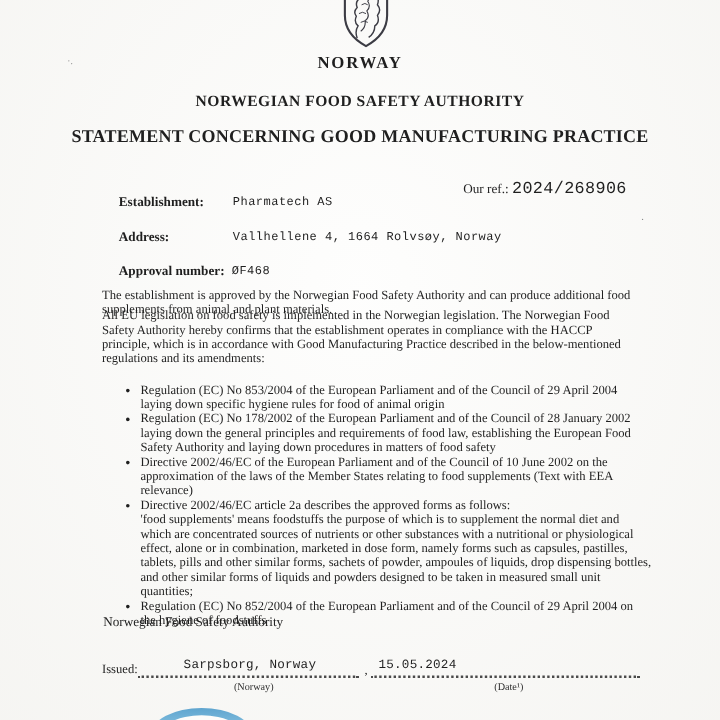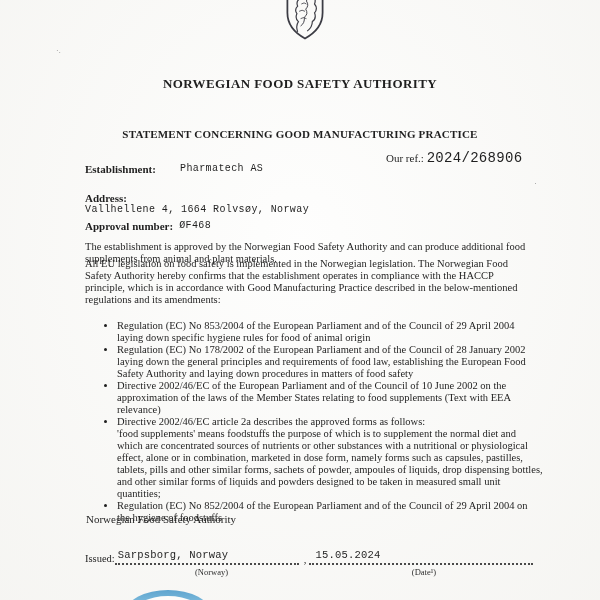--- a/index.html
+++ b/index.html
@@ -9,42 +9,42 @@
     background:#fcfcfa;
     background-image:radial-gradient(ellipse at 50% 40%, rgba(255,255,255,.6), rgba(226,224,219,.25));
     font-family:"Liberation Serif","DejaVu Serif",serif;
     color:#1f1f1f;
   }
   .center{position:absolute;left:0;right:0;text-align:center;}
   .crest{position:absolute;left:283px;top:-11px;width:44px;height:52px;}
   .crest path{stroke:#3c3c44;fill:none;}
   .country{top:46px;font-weight:bold;font-size:14px;letter-spacing:1.5px;}
   .authority{top:76px;font-weight:bold;font-size:13px;letter-spacing:.4px;}
-  .doc-title{top:128px;font-weight:bold;font-size:11px;letter-spacing:.2px;}
+  .doc-title{top:106px;font-weight:bold;font-size:15px;letter-spacing:.2px;}
   .ourref{position:absolute;left:386px;top:150px;font-size:11px;}
   .mono{font-family:"Liberation Mono","DejaVu Sans Mono",monospace;}
   .ourref .mono{font-size:14px;letter-spacing:.3px;}
-  .detail-row{position:absolute;left:85px;right:70px;display:flex;align-items:flex-start;}
+  .detail-row{position:absolute;left:99px;right:70px;display:flex;align-items:center;}
   .detail-row .lbl{font-weight:bold;font-size:11px;flex:0 0 auto;}
-  .row-est{top:163px;} .row-addr{top:192px;flex-direction:column;} .row-appr{top:220px;}
+  .row-est{top:163px;} .row-addr{top:192px;} .row-appr{top:220px;}
   .row-est .lbl,.row-addr .lbl{min-width:95px;}
   .row-appr .lbl{margin-right:6px;}
   .detail-row .val{font-size:10px;letter-spacing:.4px;}
   .para{position:absolute;left:85px;width:447px;font-size:10.5px;line-height:12px;text-align:left;}
   .para1{top:241px;} .para2{top:258px;}
   .bullets{position:absolute;left:101px;width:426px;margin:0;top:320px;
     padding-left:16px;font-size:10.5px;line-height:12px;list-style:disc outside;}
   .bullets li{white-space:pre-line;margin:0;padding:0;}
   .closing{position:absolute;left:86px;top:513px;font-size:11px;}
   .issued{position:absolute;left:85px;width:448px;top:549px;font-size:10.5px;}
   .issued-row{display:flex;align-items:flex-end;}
   .issued-lbl{flex:0 0 auto;padding-bottom:1px;}
   .fill{border-bottom:2px dotted #4a4a4a;height:14px;line-height:13px;
     font-family:"Liberation Mono","DejaVu Sans Mono",monospace;font-size:10.5px;letter-spacing:.2px;}
-  .fill-place{flex:0 0 181px;padding-left:3px;}
+  .fill-place{flex:0 0 181px;padding-left:3px;text-align:center;}
   .comma{flex:0 0 auto;padding:0 3px 0 5px;}
   .fill-date{flex:1 1 auto;padding-left:6px;}
   .caption-row{display:flex;font-size:8.5px;color:#2d2d2d;margin-top:2px;}
   .cap-spacer1{flex:0 0 36px;} .cap-place{flex:0 0 181px;text-align:center;}
   .cap-spacer2{flex:0 0 13px;} .cap-date{flex:1 1 auto;text-align:center;}
   .stamp{position:absolute;left:124px;top:589px;width:88px;height:30px;}
   .artifact{position:absolute;color:#8a8a8a;font-size:8px;}
   .art1{left:56px;top:46px;} .art2{left:534px;top:178px;font-size:9px;}
 </style>
 </head>
@@ -53,20 +53,21 @@
 <div class="page">
 
   <svg class="crest" viewBox="0 0 60 70" aria-hidden="true">
     <path d="M6,2 L54,2 L54,32 Q54,54 30,67 Q6,54 6,32 Z" stroke-width="2.4"></path>
     <path d="M20,58 Q17,50 21,44 Q16,40 19,33 Q15,28 20,23 Q17,16 24,12 Q23,6 29,4" stroke-width="1.6"></path>
     <path d="M33,57 Q40,52 40,44 Q46,40 43,32 Q48,26 43,20 Q46,12 39,8 Q38,4 34,3" stroke-width="1.6"></path>
     <path d="M24,50 Q30,46 29,38 Q35,34 31,27 Q36,22 32,16 Q35,11 31,8" stroke-width="1.3"></path>
     <path d="M22,30 q4,-3 8,0 M24,40 q4,-3 8,0 M25,20 q4,-3 7,0" stroke-width="1.1"></path>
   </svg>
 
+  <div class="center country">NORWAY</div>
 
   <div class="center authority">NORWEGIAN FOOD SAFETY AUTHORITY</div>
 
   <div class="center doc-title">STATEMENT CONCERNING GOOD MANUFACTURING PRACTICE</div>
 
   <div class="ourref">
     <span>Our ref.:</span>
     <span class="mono">2024/268906</span>
   </div>
 

